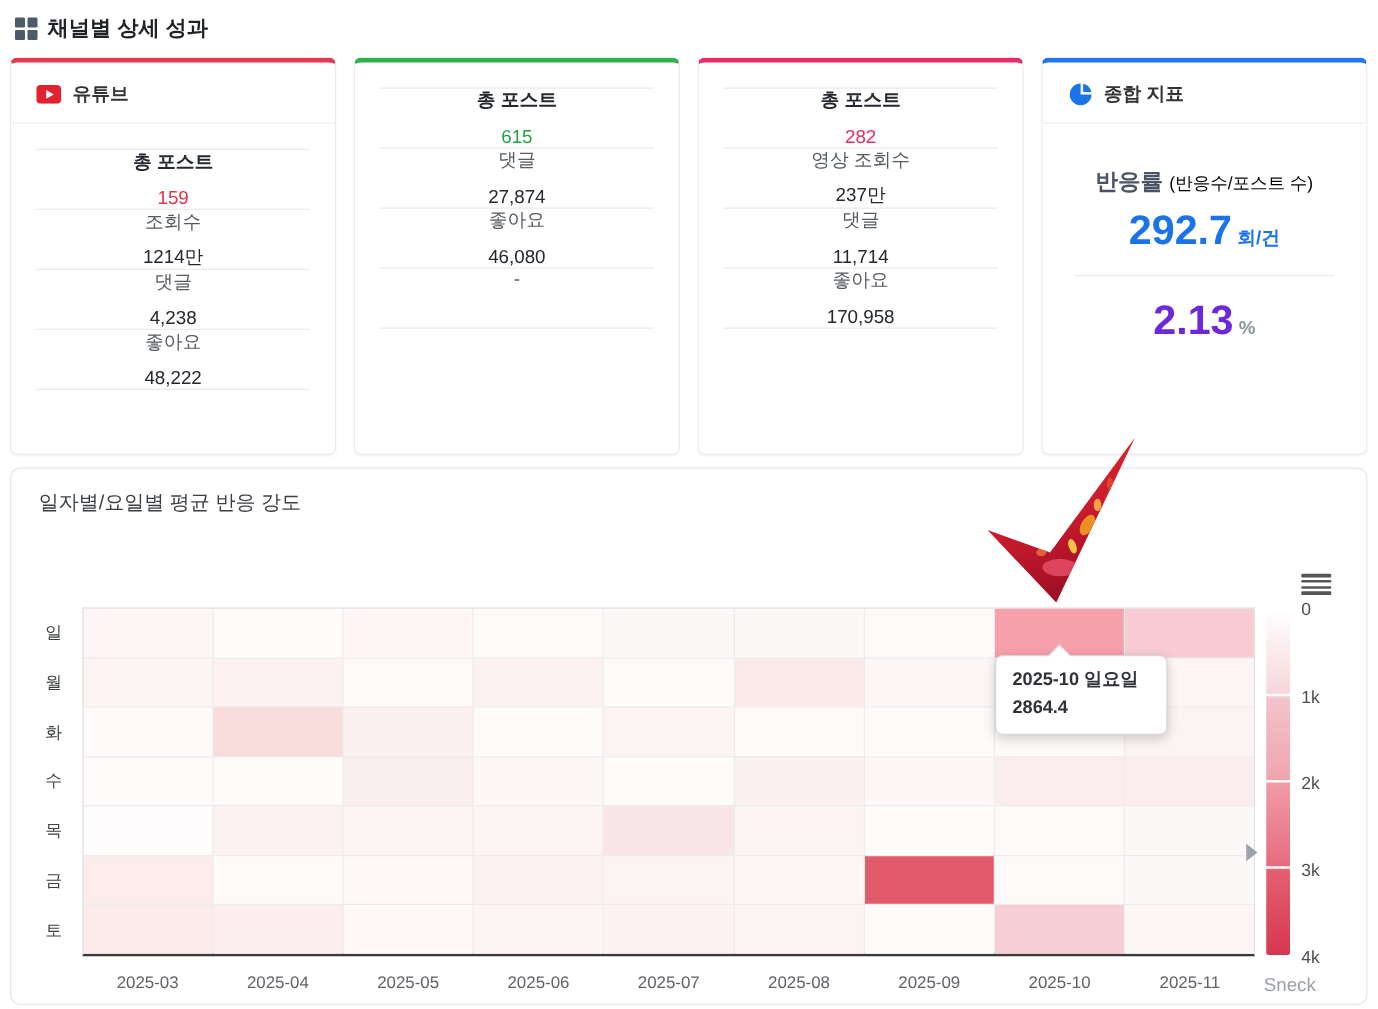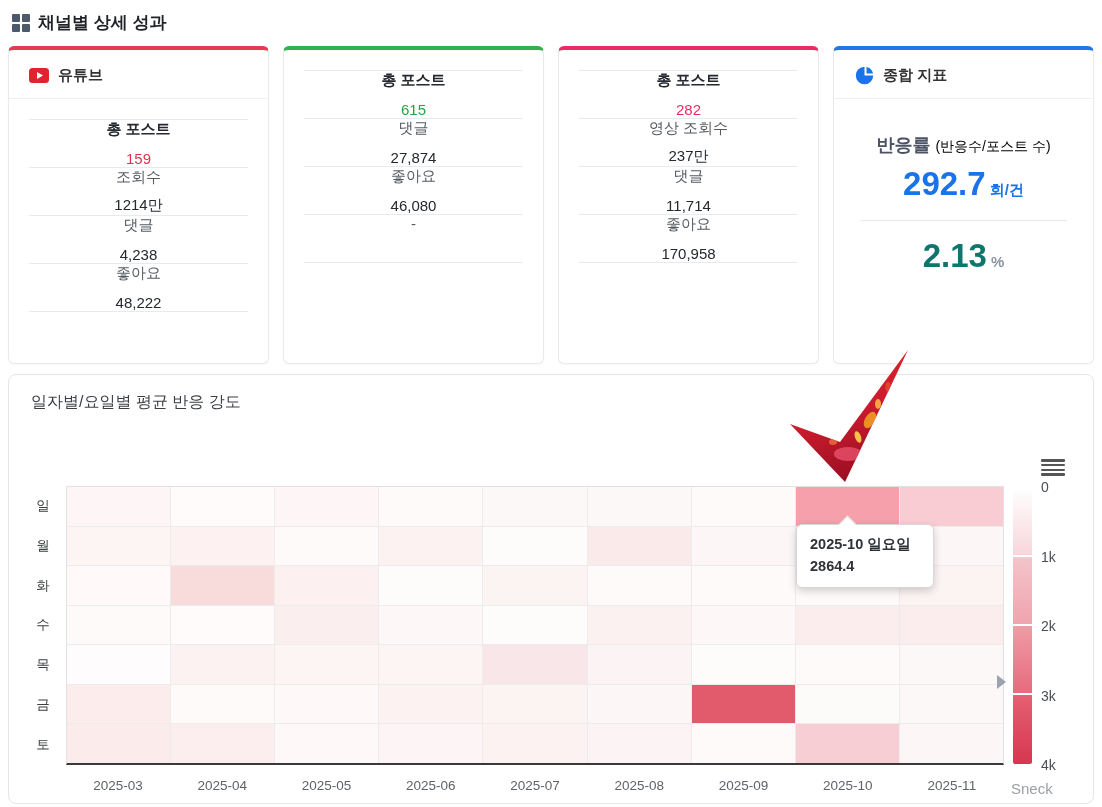--- a/index.html
+++ b/index.html
@@ -153,21 +153,21 @@
               <path d="M9.5 0.8 A8.7 8.7 0 1 0 18.2 9.5 L9.5 9.5 Z" fill="#1a73e8"></path>
               <path d="M11.5 0.9 A8.7 8.7 0 0 1 18.1 7.5 L11.5 7.5 Z" fill="#1a73e8"></path>
             </svg>
           </span>
           <span class="card-title">종합 지표</span>
         </div>
         <div class="summary-body">
           <div class="metric-label"><span>반응률</span> <span class="metric-sub">(반응수/포스트 수)</span></div>
           <div class="metric-value"><span style="color: rgb(26, 115, 232);">292.7</span><span class="metric-unit" style="color: rgb(26, 115, 232);"> 회/건</span></div>
           <hr class="summary-divider">
-          <div class="metric-value"><span style="color: #0f766e;">2.13</span><span class="metric-unit" style="color: rgb(139, 148, 163);"> %</span></div>
+          <div class="metric-value"><span style="color: #6d28d9;">2.13</span><span class="metric-unit" style="color: rgb(139, 148, 163);"> %</span></div>
         </div>
       </div>
     </div>
 
   <div class="chart-panel">
     <div class="chart-title">일자별/요일별 평균 반응 강도</div>
 
     <div class="y-labels">
         <span>일</span>
         <span>월</span>

